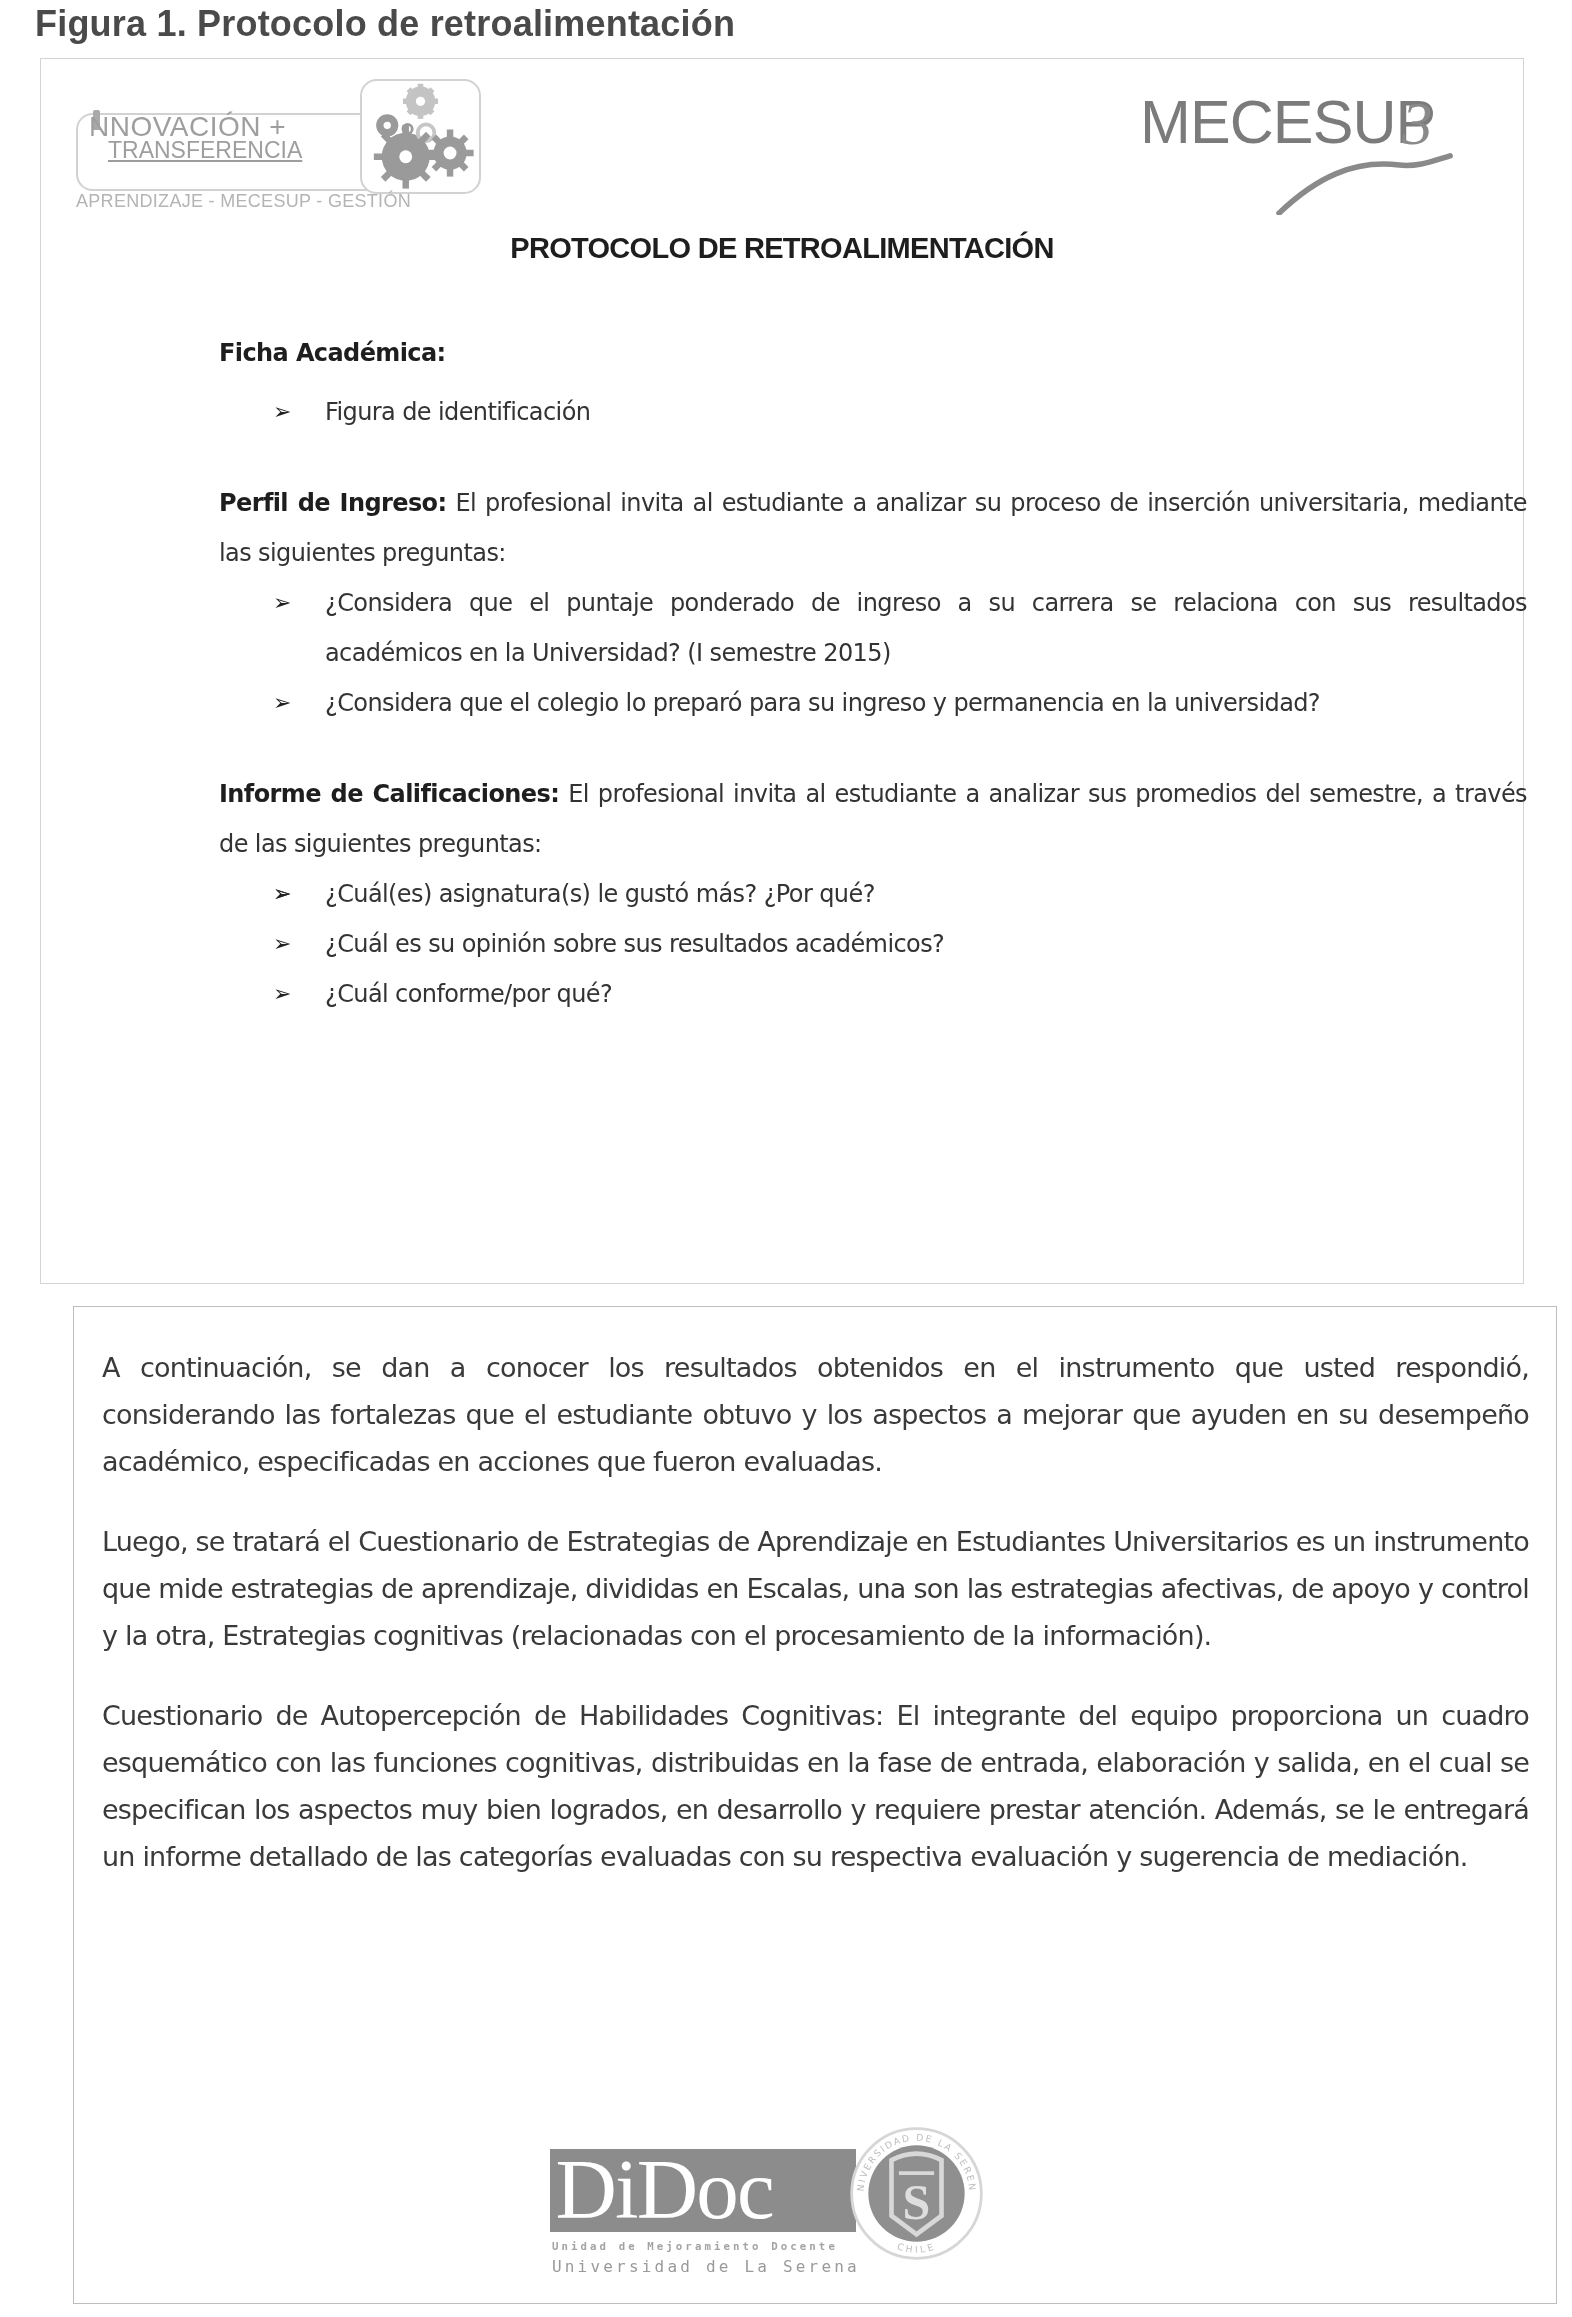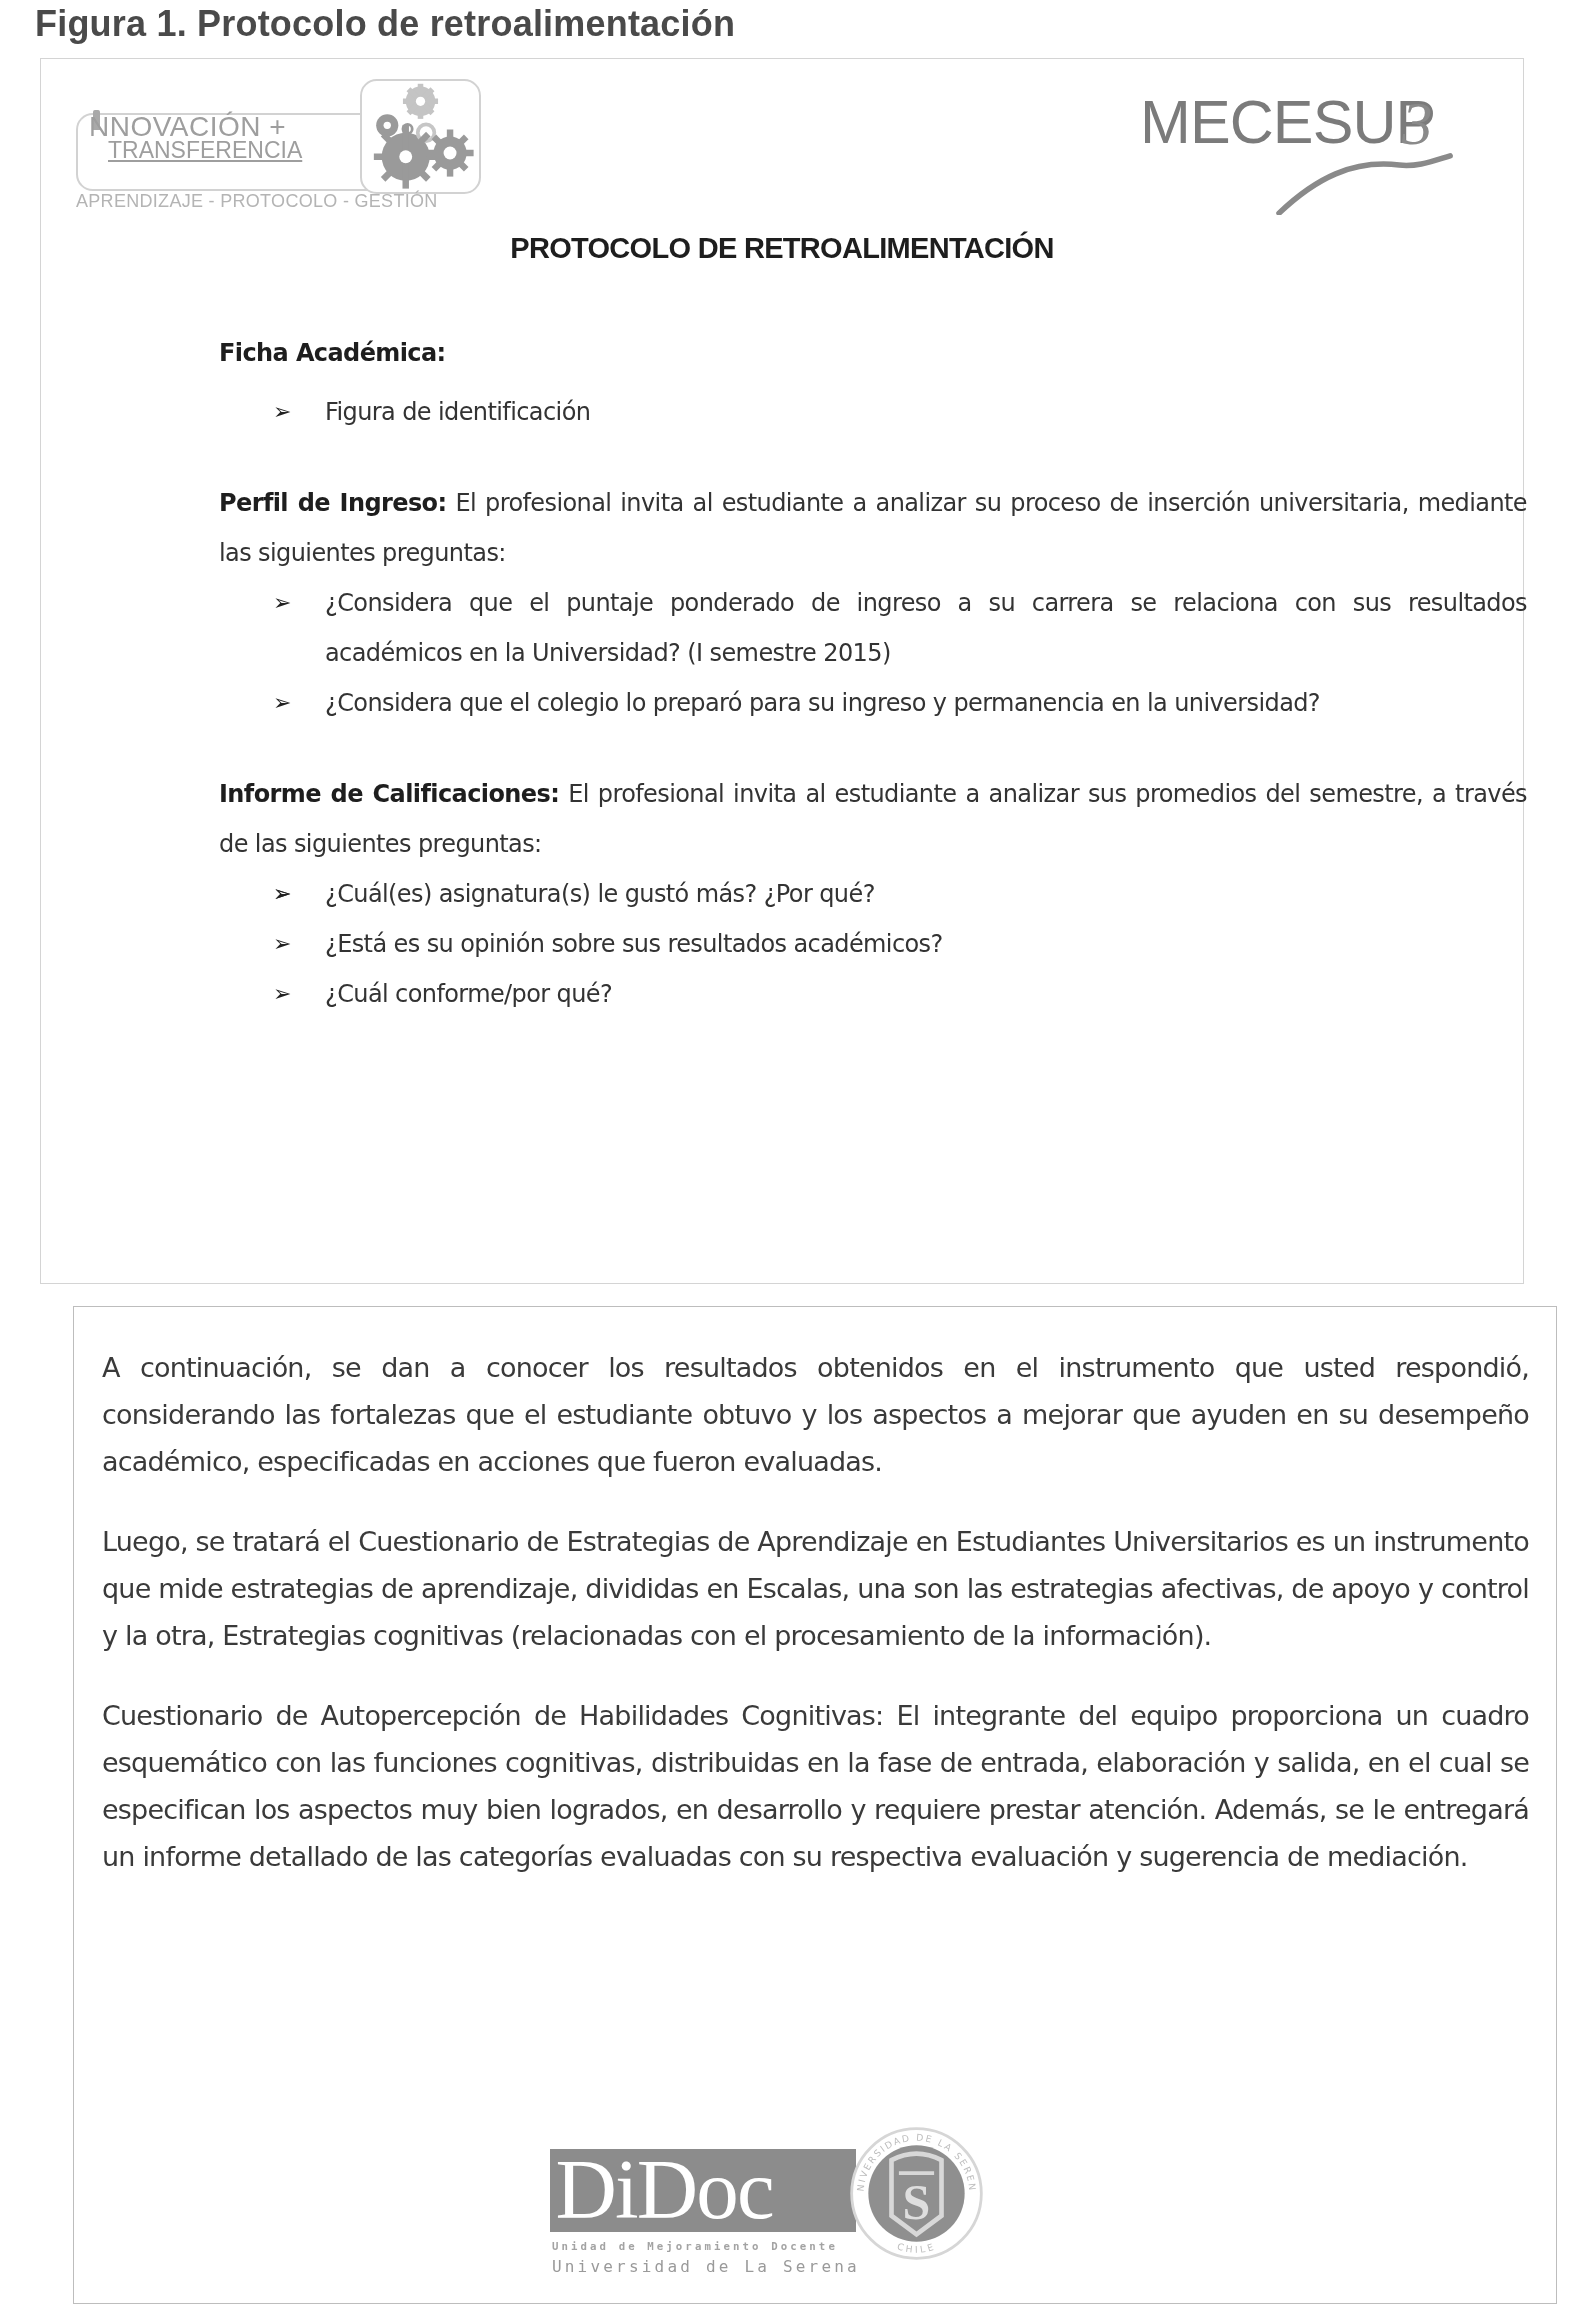--- a/index.html
+++ b/index.html
@@ -107,21 +107,21 @@
         <line x1="47" y1="9" x2="73" y2="35"></line>
           <line x1="73" y1="9" x2="47" y2="35"></line>
       </g>
       <g fill="#ffffff">
         <circle cx="60" cy="22" r="5"></circle>
           <circle cx="24" cy="48" r="4"></circle>
         <circle cx="44" cy="82" r="7"></circle>
           <circle cx="92" cy="78" r="7"></circle>
       </g>
     </svg>
-    <div class="innov-line3">APRENDIZAJE - PROTOCOLO - GESTIÓN</div>
+    <div class="innov-line3">APRENDIZAJE - MECESUP - GESTIÓN</div>
   </div>
 
   <div class="logo-mecesup">
     <div class="mecesup-text">MECESUP</div>
     <div class="mecesup-3">3</div>
     <svg class="mecesup-swoosh" viewBox="0 0 260 80">
       <path d="M70 78 C 110 40, 150 20, 200 26 C 220 28, 235 22, 255 16" fill="none" stroke="#8a8a8a" stroke-width="6" stroke-linecap="round"></path>
     </svg>
   </div>
 
@@ -142,21 +142,21 @@
         <li><span class="bullet-mark">➢</span><span>¿Considera que el puntaje ponderado de ingreso a su carrera se relaciona con sus resultados académicos en la Universidad? (I semestre 2015)</span></li>
         <li><span class="bullet-mark">➢</span><span>¿Considera que el colegio lo preparó para su ingreso y permanencia en la universidad?</span></li>
       </ul>
     </div>
 
     <div class="section" style="margin-top:41px;">
       <p class="para"><b>Informe de Calificaciones:</b><span> El profesional invita al estudiante a analizar sus promedios del semestre, a través de las siguientes preguntas:</span></p>
       <ul class="bullets">
         <li><span class="bullet-mark">➢</span></li>
         <li><span class="bullet-mark">➢</span><span>¿Cuál(es) asignatura(s) le gustó más? ¿Por qué?</span></li>
-        <li><span class="bullet-mark">➢</span><span>¿Está es su opinión sobre sus resultados académicos?</span></li>
+        <li><span class="bullet-mark">➢</span><span>¿Cuál es su opinión sobre sus resultados académicos?</span></li>
         <li><span class="bullet-mark">➢</span><span>¿Cuál conforme/por qué?</span></li>
       </ul>
     </div>
 
   </div>
 </div>
 
 <div class="panel panel-2">
   <div class="p2-body">
     <p class="para">A continuación, se dan a conocer los resultados obtenidos en el instrumento que usted respondió, considerando las fortalezas que el estudiante obtuvo y los aspectos a mejorar que ayuden en su desempeño académico, especificadas en acciones que fueron evaluadas.</p>

